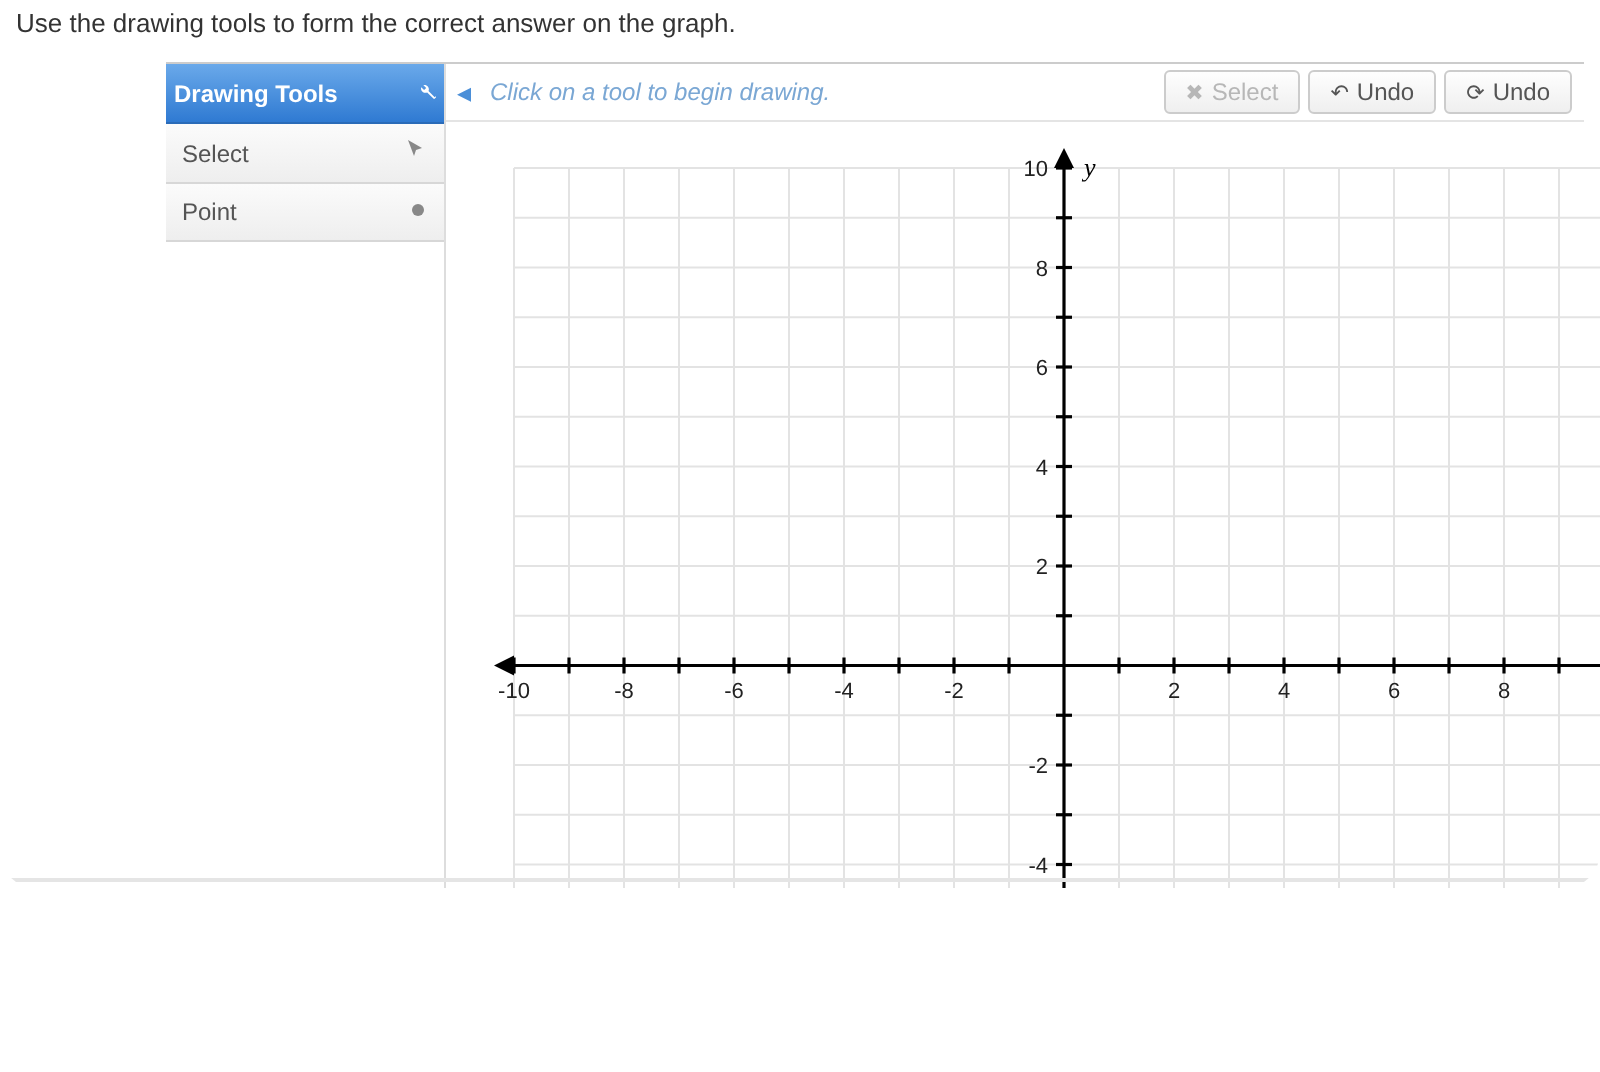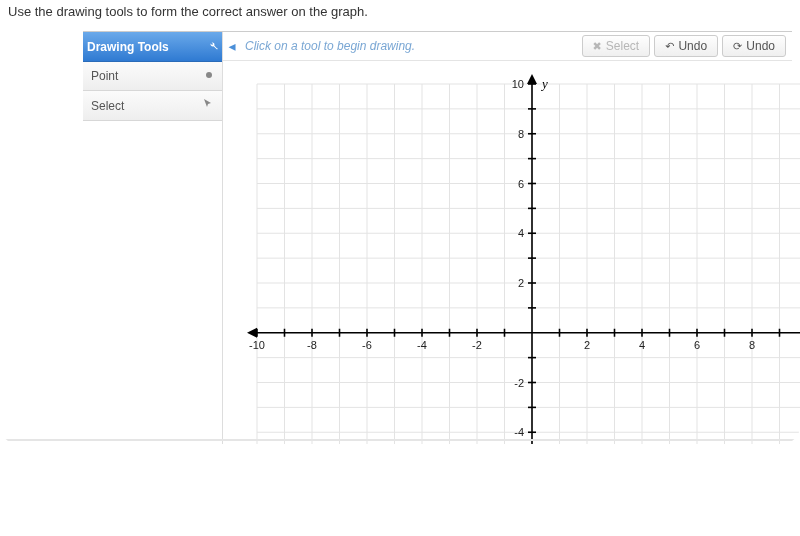--- a/index.html
+++ b/index.html
@@ -184,33 +184,33 @@
       <div class="toolbox-header">
         <span>Drawing Tools</span>
         <span class="wrench">
           <svg width="12" height="12" viewBox="0 0 24 24">
               <path fill="#fff" d="M22.7 19.3l-6.2-6.2c.6-1.4.5-3.1-.5-4.4-1.1-1.5-3-2.1-4.7-1.6l2.9 2.9-2.1 2.1-2.9-2.9c-.5 1.7.1 3.6 1.6 4.7 1.3 1 3 1.1 4.4.5l6.2 6.2c.4.4 1 .4 1.4 0l.9-.9c.4-.4.4-1 0-1.4z"></path>
             </svg>
         </span>
       </div>
 
       <div class="tool-item">
+        <span>Select</span>
+        <span class="tool-icon">
+          <svg width="12" height="12" viewBox="0 0 24 24">
+              <path fill="#888" d="M4 2l6 16 2-6 6-2z"></path>
+            </svg>
+        </span>
+      </div>
+
+      <div class="tool-item">
         <span>Point</span>
         <span class="tool-icon">
           <svg width="10" height="10" viewBox="0 0 10 10">
               <circle cx="5" cy="5" r="3" fill="#888"></circle>
-            </svg>
-        </span>
-      </div>
-
-      <div class="tool-item">
-        <span>Select</span>
-        <span class="tool-icon">
-          <svg width="12" height="12" viewBox="0 0 24 24">
-              <path fill="#888" d="M4 2l6 16 2-6 6-2z"></path>
             </svg>
         </span>
       </div>
 
     </div>
 
     <div class="canvas-area">
       <div class="canvas-toolbar">
         <div class="back-arrow">◂</div>
         <div class="hint-text">Click on a tool to begin drawing.</div>

